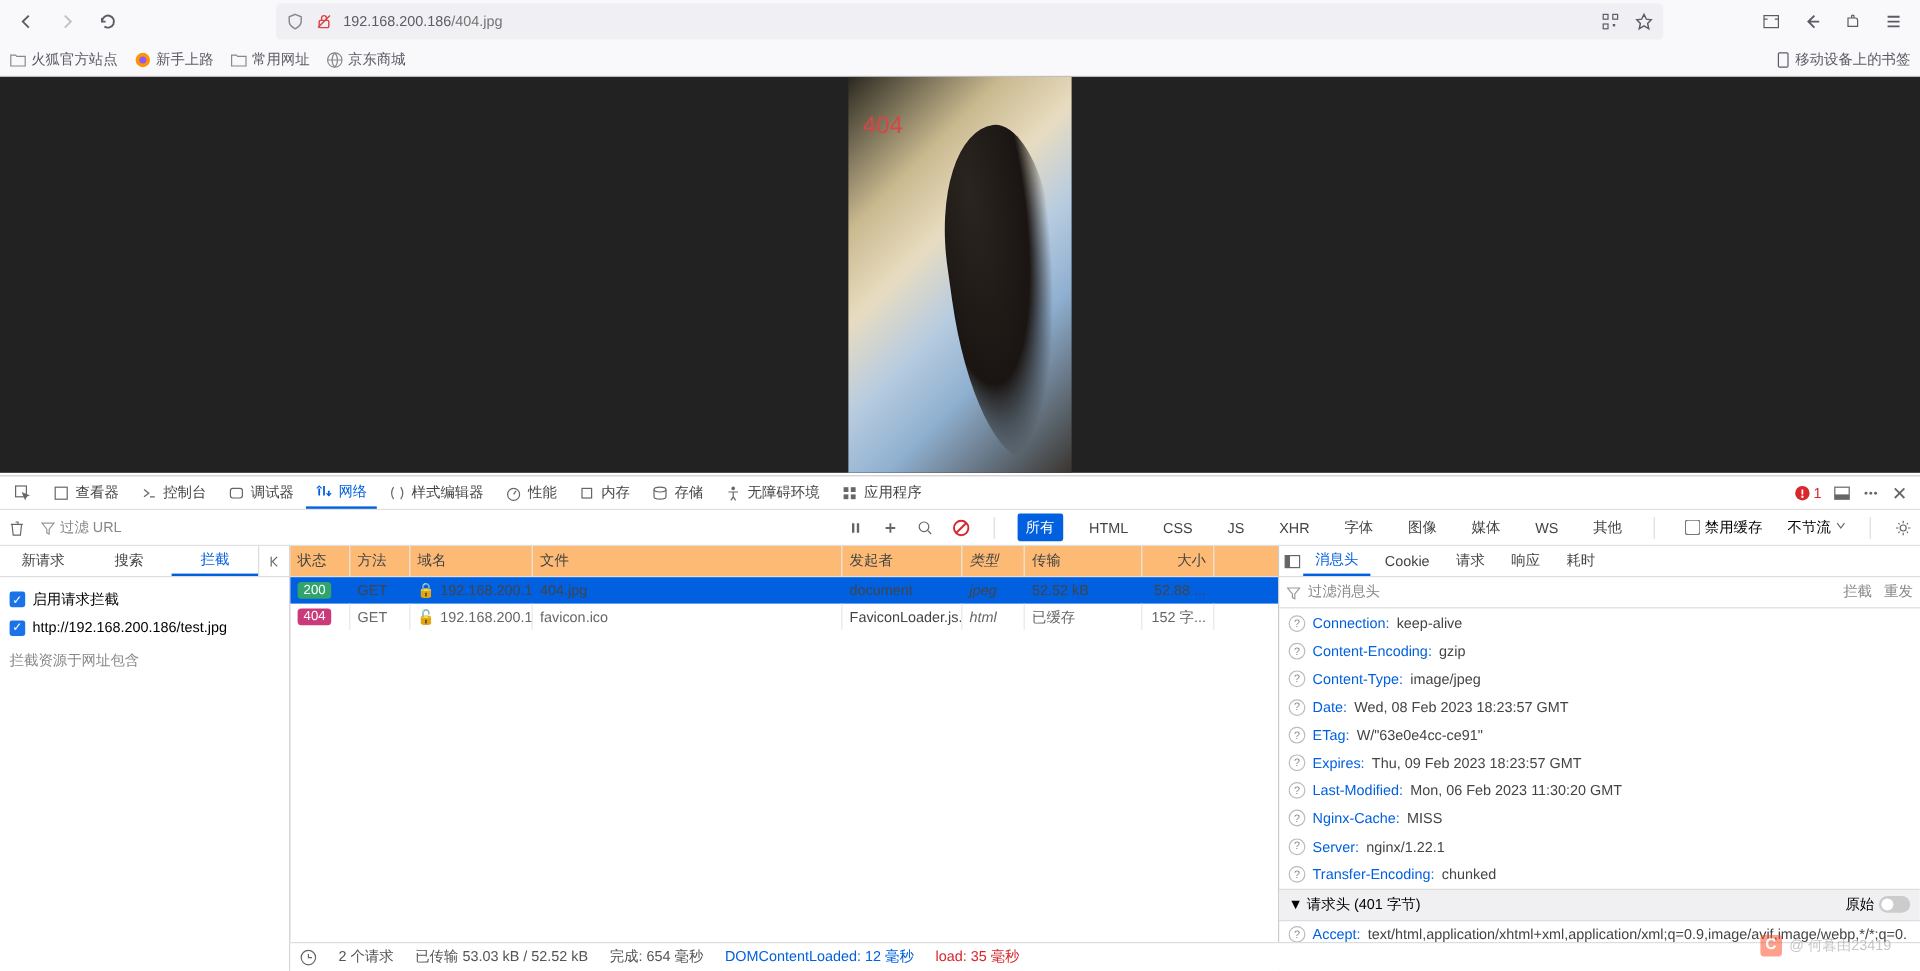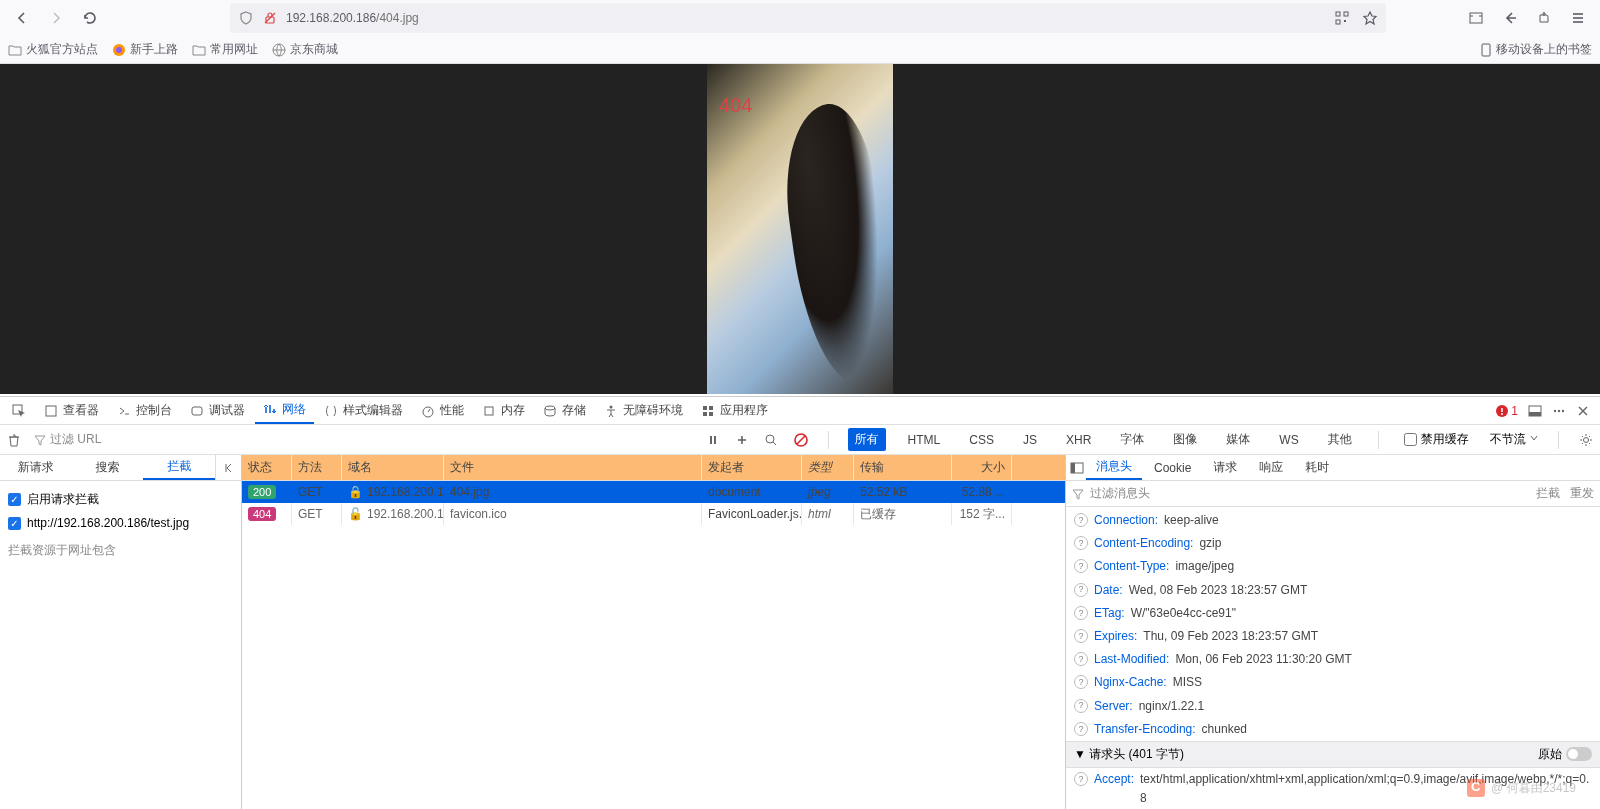--- a/index.html
+++ b/index.html
@@ -508,18 +508,29 @@
           </div>
           <div class="hdr-line">
             <span class="q">?</span>
             <span class="k">Accept:</span> 
             <span class="v">text/html,application/xhtml+xml,application/xml;q=0.9,image/avif,image/webp,*/*;q=0.8</span>
           </div>
         </div>
     </div>
   </div>
 
+  <div class="dt-status">
+    <svg width="14" height="14">
+        <circle cx="7" cy="7" r="6" stroke="#666" fill="none"></circle>
+        <path d="M7 4 V7 H10" stroke="#666" fill="none"></path>
+      </svg>
+    <span>2 个请求</span>
+    <span>已传输 53.03 kB / 52.52 kB</span>
+    <span>完成: 654 毫秒</span>
+    <span class="dcl">DOMContentLoaded: 12 毫秒</span>
+    <span class="load">load: 35 毫秒</span>
+  </div>
 </div>
 
 <div class="watermark">
     <span class="logo"></span>
     <span>@ 何暮由23419</span>
   </div>
 
 </body></html>

